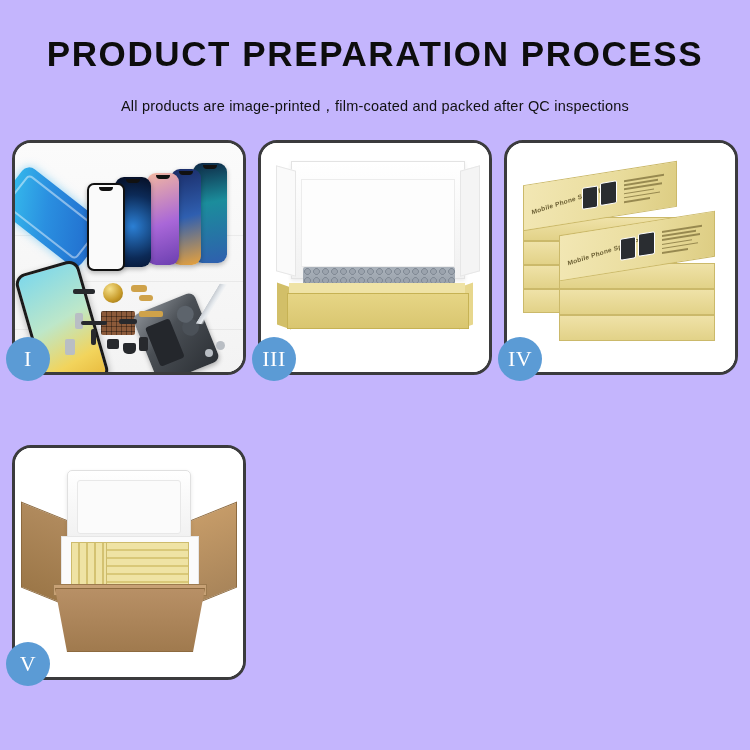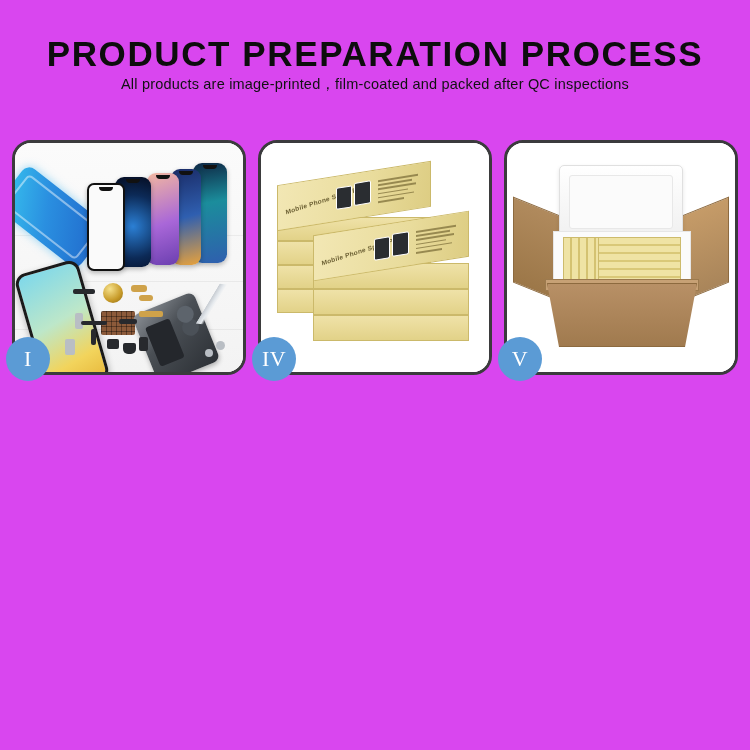--- a/index.html
+++ b/index.html
@@ -11,37 +11,37 @@
     width: 750px;
     height: 750px;
     font-family: "Liberation Sans", sans-serif;
     overflow: hidden;
     position: relative;
   }
   .page {
     width: 750px;
     height: 750px;
     position: relative;
-    background: #d946ef;
+    background: #c4b5fd;
   }
 
   
   .header { text-align: center; padding-top: 36px; }
   .title {
     font-size: 35px;
     font-weight: bold;
     letter-spacing: 1.6px;
     color: #0d0d0d;
     line-height: 1.05;
     font-family: "Liberation Sans", sans-serif;
   }
   .subtitle {
     font-size: 14.5px;
     color: #111111;
-    margin-top: 2px;
+    margin-top: 24px;
     letter-spacing: 0.2px;
     font-family: "Liberation Sans", sans-serif;
   }
 
   
   .grid {
     position: absolute;
     left: 12px;
     top: 140px;
     width: 726px;
@@ -434,20 +434,32 @@
         <div class="part dark" style="left:124px; top:194px; width:9px; height:14px;"></div>
         <div class="part gold" style="left:124px; top:168px; width:24px; height:6px;"></div>
         <div class="part dark" style="left:104px; top:176px; width:18px; height:5px;"></div>
         <div class="part silver" style="right:18px; top:198px; width:9px; height:9px; border-radius:50%;"></div>
         <div class="part silver" style="right:30px; top:206px; width:8px; height:8px; border-radius:50%;"></div>
       </div>
       <div class="badge">I</div>
     </div>
 
 
+    <div class="panel">
+      <div class="panel-inner p3">
+        <div class="box3-lid"></div>
+        <div class="box3-foam"></div>
+        <div class="box3-bubble"></div>
+        <div class="box3-side-l"></div>
+        <div class="box3-side-r"></div>
+        <div class="box3-top-edge"></div>
+        <div class="box3-front"></div>
+      </div>
+      <div class="badge">III</div>
+    </div>
 
     <div class="panel">
       <div class="panel-inner p4">
         <div class="stack">
 
           <div class="sbox" style="left:0px;   top:124px; width:152px; height:22px;"></div>
           <div class="sbox" style="left:0px;   top:100px; width:152px; height:22px;"></div>
           <div class="sbox" style="left:0px;   top:76px;  width:152px; height:22px;"></div>
           <div class="sbox" style="left:0px;   top:52px;  width:152px; height:22px;"></div>
 

